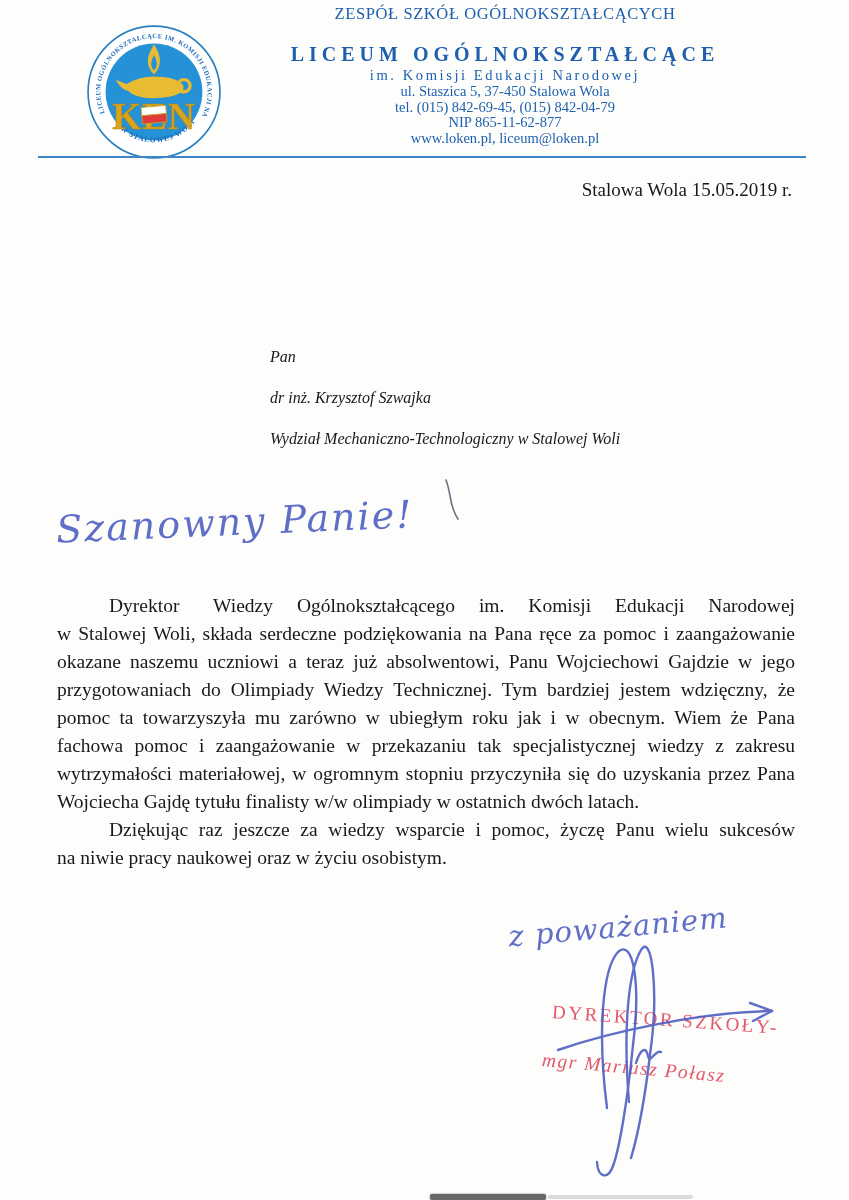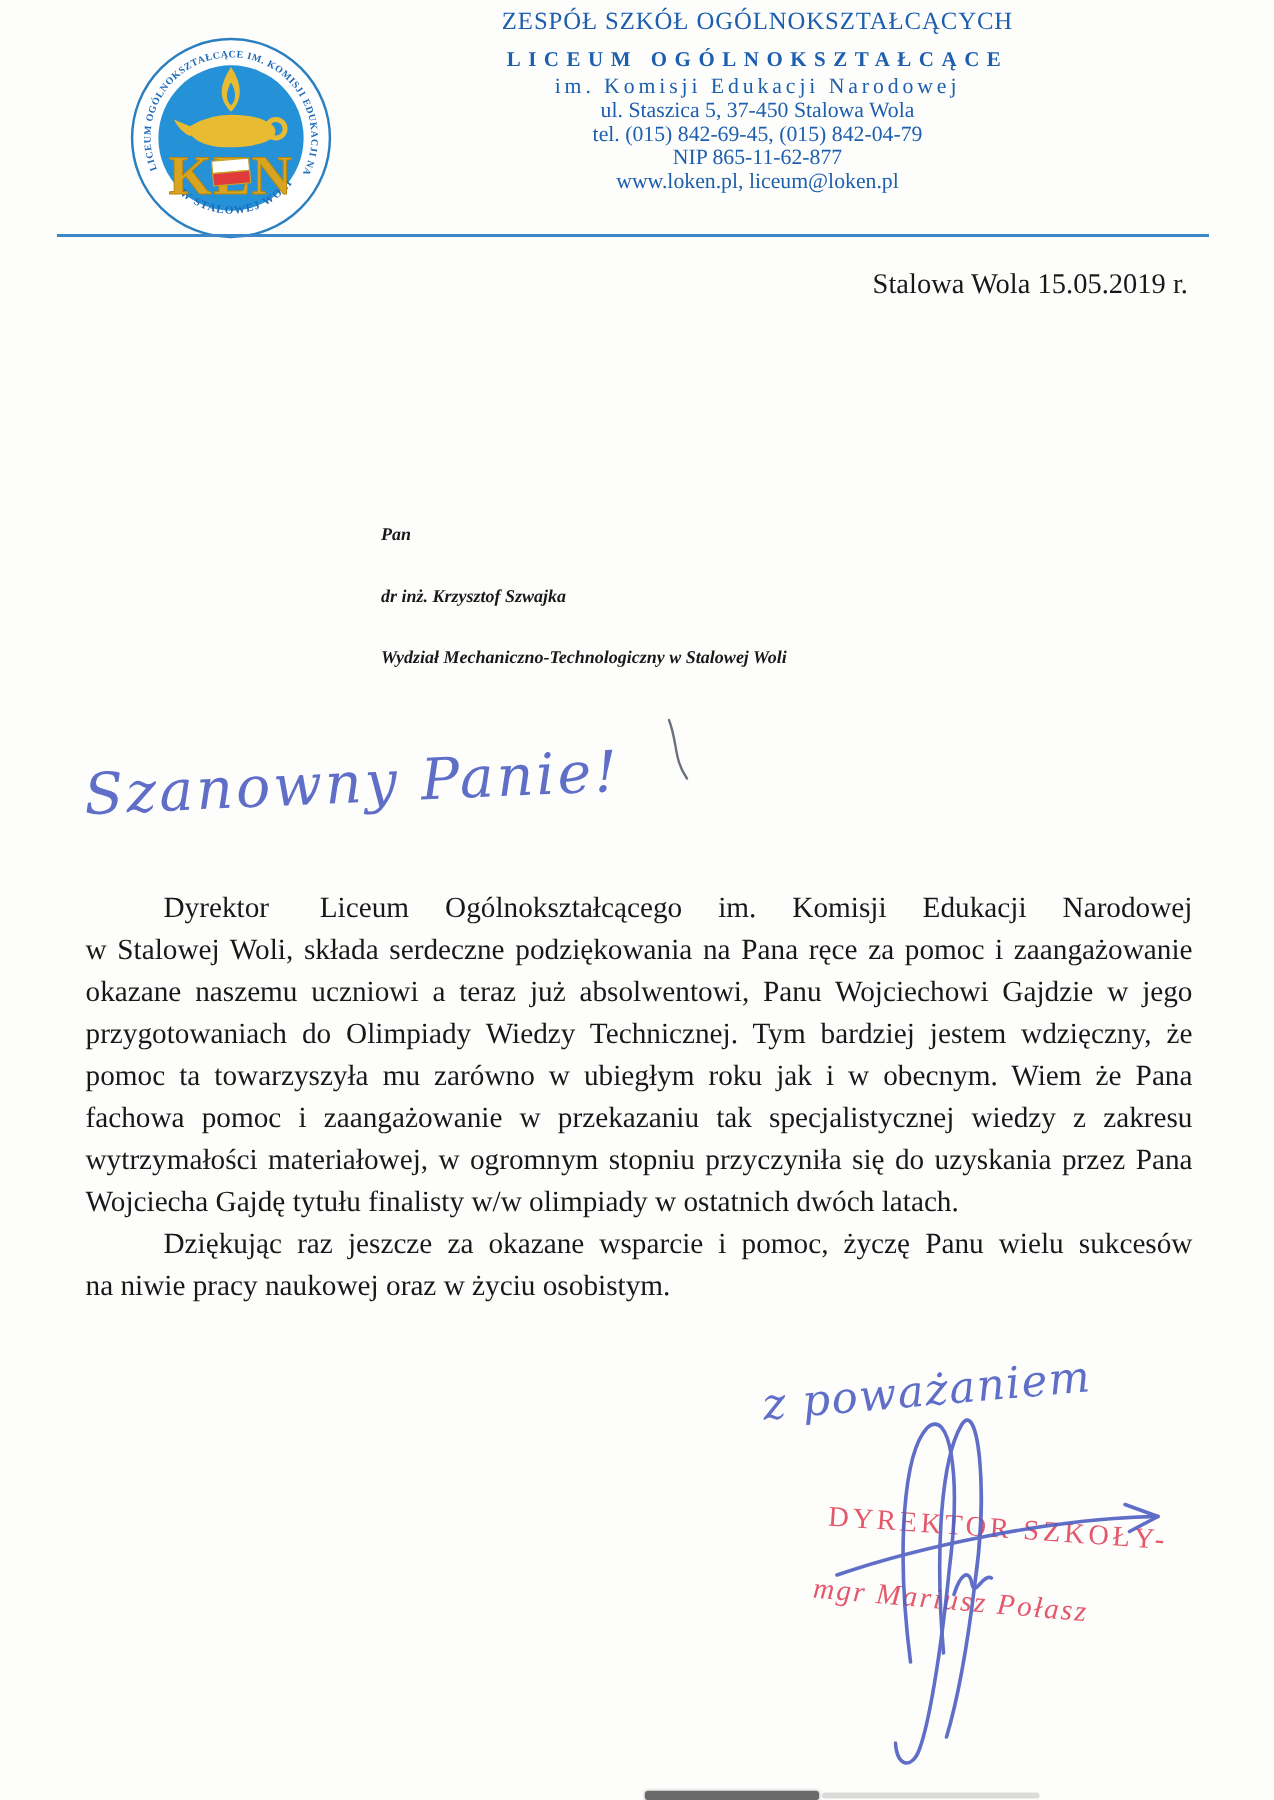--- a/index.html
+++ b/index.html
@@ -5,27 +5,27 @@
   html,body { margin:0; padding:0; background:#e8e8e8; }
   #page {
     position:relative; width:849px; height:1200px; margin:0 auto;
     background:#fdfdfc; overflow:hidden;
     font-family:"Liberation Serif", serif; color:#181818;
   }
   
   #seal { position:absolute; left:86px; top:24px; width:136px; height:136px; }
   .head-block { position:absolute; left:215px; top:4px; width:580px; text-align:center; color:#1d5fae; }
   .head-org   { font-size:16.5px; letter-spacing:0.6px; }
-  .head-name  { margin-top:9px; font-size:14px; font-weight:bold; letter-spacing:5px; }
+  .head-name  { margin-top:19px; font-size:20px; font-weight:bold; letter-spacing:5px; }
   .head-patron{ margin-top:1px; font-size:14.5px; letter-spacing:2.6px; }
   .head-contact { font-size:14.5px; line-height:15.5px; }
   #divider { position:absolute; left:38px; top:156px; width:768px; height:2px; background:#3d86c8; }
   
   #date-line { position:absolute; top:179px; right:57px; font-size:19px; }
-  #recipient { position:absolute; left:254px; top:336px; font-size:12px; font-weight:bold; font-style:italic; line-height:41px; }
+  #recipient { position:absolute; left:270px; top:336px; font-size:16px; font-weight:normal; font-style:italic; line-height:41px; }
   .handwriting {
     position:absolute; font-family:"DejaVu Serif", serif; font-style:italic;
     color:#4f5fc2; white-space:nowrap;
   }
   #hand-salutation { left:56px; top:500px; font-size:38px; letter-spacing:2px; transform:rotate(-2.5deg); opacity:.9; }
   #hand-closing    { left:508px; top:910px; font-size:29px; letter-spacing:1px; transform:rotate(-5deg); opacity:.9; }
   #body-text { position:absolute; left:57px; top:592px; width:738px; font-size:19.5px; line-height:28px; }
   .jline { text-align:justify; text-align-last:justify; }
   .lline { text-align:left; }
   .indent { text-indent:52px; }
@@ -94,29 +94,29 @@
 
   <div id="recipient">
     <div>Pan</div>
     <div>dr inż. Krzysztof Szwajka</div>
     <div>Wydział Mechaniczno-Technologiczny w Stalowej Woli</div>
   </div>
 
   <div id="hand-salutation" class="handwriting">Szanowny Panie!</div>
 
   <div id="body-text">
-    <div class="jline indent">Dyrektor  Liceum Ogólnokształcącego im. Komisji Edukacji Narodowej</div>
+    <div class="jline indent">Dyrektor  Wiedzy Ogólnokształcącego im. Komisji Edukacji Narodowej</div>
     <div class="jline">w Stalowej Woli, składa serdeczne podziękowania na Pana ręce za pomoc i zaangażowanie</div>
     <div class="jline">okazane naszemu uczniowi a teraz już absolwentowi, Panu Wojciechowi Gajdzie w jego</div>
     <div class="jline">przygotowaniach do Olimpiady Wiedzy Technicznej. Tym bardziej jestem wdzięczny, że</div>
     <div class="jline">pomoc ta towarzyszyła mu zarówno w ubiegłym roku jak i w obecnym. Wiem że Pana</div>
     <div class="jline">fachowa pomoc i zaangażowanie w przekazaniu tak specjalistycznej wiedzy z zakresu</div>
     <div class="jline">wytrzymałości materiałowej, w ogromnym stopniu przyczyniła się do uzyskania przez Pana</div>
     <div class="lline">Wojciecha Gajdę tytułu finalisty w/w olimpiady w ostatnich dwóch latach.</div>
-    <div class="jline indent">Dziękując raz jeszcze za okazane wsparcie i pomoc, życzę Panu wielu sukcesów</div>
+    <div class="jline indent">Dziękując raz jeszcze za wiedzy wsparcie i pomoc, życzę Panu wielu sukcesów</div>
     <div class="lline">na niwie pracy naukowej oraz w życiu osobistym.</div>
   </div>
 
   <div id="hand-closing" class="handwriting">z poważaniem</div>
 
   <div id="stamp-line1" class="stamp">DYREKTOR SZKOŁY-</div>
   <div id="stamp-line2" class="stamp">mgr Mariusz Połasz</div>
 
   <svg id="ink-overlay" viewBox="0 0 849 1200">
     <g fill="none" stroke="#4f5fc2" stroke-width="2.4" stroke-linecap="round" opacity="0.9">

